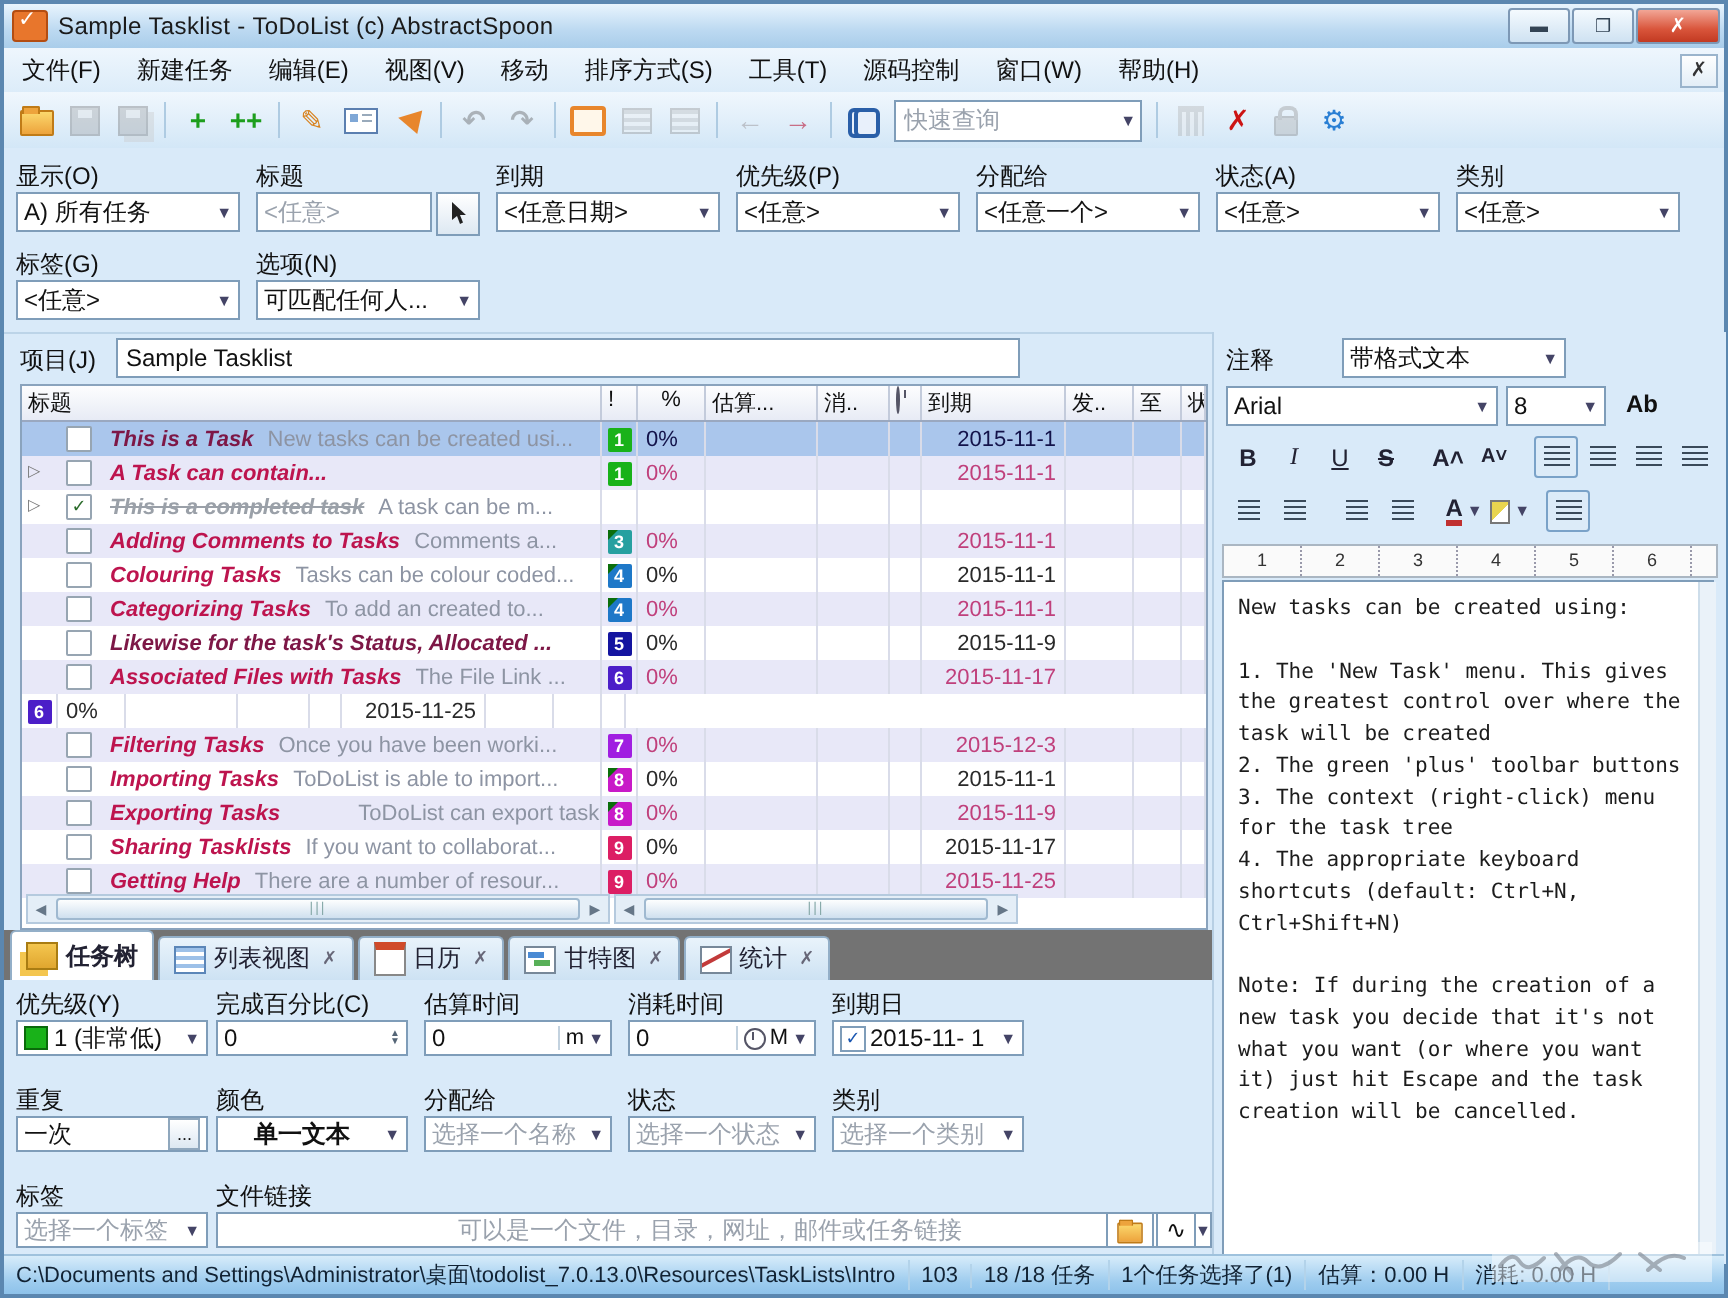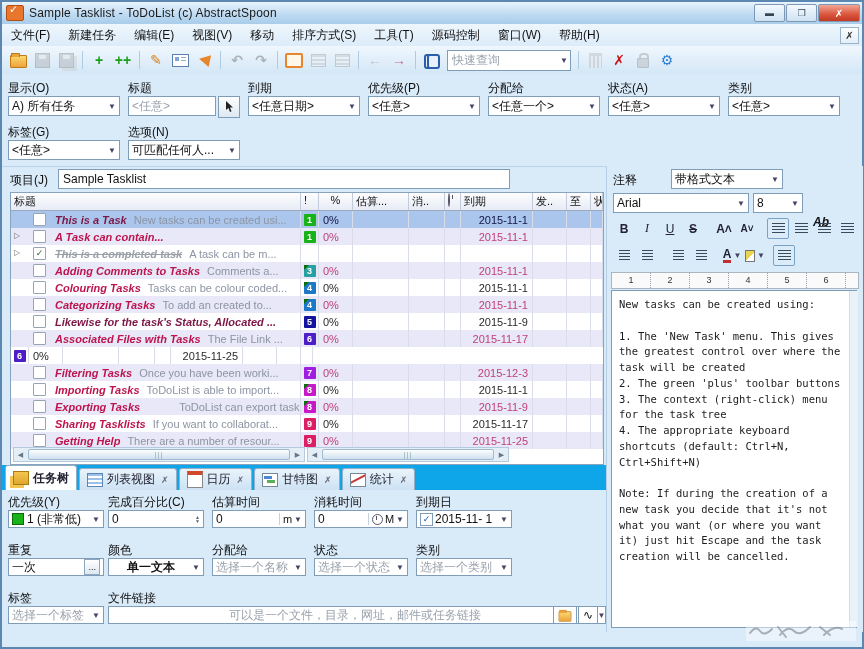--- a/index.html
+++ b/index.html
@@ -93,21 +93,21 @@
   .cell-due{justify-content:flex-end;padding-right:4px;}
   .cell-pct{padding-left:4px;}
   .clockglyph{width:9px;height:9px;border:1px solid #556;border-radius:50%;margin:2px auto 0;position:relative;}
   .clockglyph:before{content:"";position:absolute;left:3px;top:1px;width:1px;height:4px;background:#556;}
   .hscroll{position:absolute;bottom:2px;height:13px;background:#e4eef7;border:1px solid #b5cade;display:flex;align-items:center;}
   .hs-left{left:2px;width:290px;} .hs-right{left:296px;width:200px;}
   .hsbtn{width:13px;text-align:center;font-size:7px;color:#678;}
   .hthumb{flex:1;height:9px;margin:0 1px;background:linear-gradient(#fdfefe,#cfe0ef);border:1px solid #9fb9d0;border-radius:2px;
     display:flex;align-items:center;justify-content:center;color:#8aa;font-size:7px;letter-spacing:1px;}
   
-  .tabbar{position:absolute;top:299px;left:0;right:0;height:25px;background:#0ea5e9;display:flex;align-items:flex-end;padding-left:3px;border-bottom:1px solid #b7cfe4;}
+  .tabbar{position:absolute;top:299px;left:0;right:0;height:25px;background:#737373;display:flex;align-items:flex-end;padding-left:3px;border-bottom:1px solid #b7cfe4;}
   .tab{display:flex;align-items:center;height:21px;padding:0 7px;margin-right:2px;border:1px solid #93afc8;border-bottom:none;
     background:linear-gradient(#e9f3fb,#cde2f3);border-radius:3px 3px 0 0;color:#223;}
   .tab.active{background:#fff;height:24px;font-weight:bold;}
   .tab .ticon{width:14px;height:12px;margin-right:4px;}
   .tab .tclose{margin-left:6px;font-size:9px;color:#667;}
   .ti-tree{background:linear-gradient(#f4c64f,#e0a62f);border:1px solid #a97c12;box-shadow:-4px 4px 0 -1px #f4c64f;}
   .ti-list{background:repeating-linear-gradient(#9cc0e8 0 2px,#fff 2px 4px),#fff;border:1px solid #5b86b8;}
   .ti-cal{background:#fff;border:1px solid #888;border-top:4px solid #d04a2a;}
   .ti-gantt{background:linear-gradient(#fff,#fff);border:1px solid #789;position:relative;overflow:hidden;}
   .ti-gantt:before{content:"";position:absolute;left:1px;top:2px;width:8px;height:3px;background:#4a8ad4;box-shadow:3px 4px 0 #58b058;}
@@ -124,21 +124,21 @@
   .minibtn{border:1px solid #8fa7bd;background:linear-gradient(#fff,#dde8f2);font-size:9px;padding:0 3px;height:14px;display:flex;align-items:center;margin-left:3px;}
   .chk{width:11px;height:11px;background:#fff;border:1px solid #7f9db9;font-size:9px;line-height:10px;text-align:center;color:#1a56b0;margin-right:2px;}
   
   .rightcol{position:absolute;top:164px;left:604px;width:256px;height:466px;background:#d9eaf9;border-left:1px solid #b7cfe4;}
   .crow1{position:absolute;top:3px;left:0;right:0;height:22px;}
   .clabel{position:absolute;left:6px;top:3px;}
   .cfmt{position:absolute;left:64px;top:0;width:104px;}
   .crow2{position:absolute;top:27px;left:6px;display:flex;}
   .fontcombo{width:128px;margin-right:4px;}
   .sizecombo{width:42px;margin-right:6px;}
-  .abbtn{font-weight:bold;font-style:italic;padding:0 4px;height:18px;display:flex;align-items:center;margin-top:20px;}
+  .abbtn{font-weight:bold;padding:0 4px;height:18px;display:flex;align-items:center;}
   .crow3{position:absolute;top:52px;left:6px;display:flex;align-items:center;}
   .crow4{position:absolute;top:79px;left:6px;display:flex;align-items:center;}
   .fmtbtn{width:20px;height:19px;display:flex;align-items:center;justify-content:center;margin-right:1px;border:1px solid transparent;color:#223;}
   .fmtbtn.on{border:1px solid #7aa2c8;background:#dcebf8;border-radius:2px;}
   .bars{width:13px;height:11px;background:repeating-linear-gradient(#3a4a5a 0 1px,transparent 1px 3px);}
   .bars.short{background:repeating-linear-gradient(to bottom,#3a4a5a 0 1px,transparent 1px 3px);width:11px;}
   .acolor{font-weight:bold;border-bottom:3px solid #c03030;line-height:11px;}
   .fill{width:12px;height:10px;background:linear-gradient(135deg,#e8d44f 50%,#fff 50%);border:1px solid #777;}
   .ruler{position:absolute;top:106px;left:4px;width:246px;height:15px;background:#fafafa;border:1px solid #aab6c2;display:flex;overflow:hidden;}
   .rseg{width:38px;text-align:center;font-size:9px;color:#333;border-right:1px dotted #99a;line-height:14px;}
@@ -800,18 +800,26 @@
 
 1. The 'New Task' menu. This gives the greatest control over where the task will be created
 2. The green 'plus' toolbar buttons
 3. The context (right-click) menu for the task tree
 4. The appropriate keyboard shortcuts (default: Ctrl+N, Ctrl+Shift+N)
 
 Note: If during the creation of a new task you decide that it's not what you want (or where you want it) just hit Escape and the task creation will be cancelled.</div>
     <div class="vtrack" style="top:125px;bottom:5px;right:5px"></div>
   </div>
 
+  <div class="statusbar" id="status-bar">
+      <span class="sseg path">C:\Documents and Settings\Administrator\桌面\todolist_7.0.13.0\Resources\TaskLists\Intro</span>
+      <span class="sseg">103</span>
+      <span class="sseg">18 /18 任务</span>
+      <span class="sseg">1个任务选择了(1)</span>
+      <span class="sseg">估算：0.00 H</span>
+      <span class="sseg">消耗: 0.00 H</span>
+    </div>
 
   <svg class="watermark" width="130" height="26" viewBox="0 0 130 26">
     <rect x="18" y="2" width="110" height="20" fill="#ffffff" opacity="0.55"></rect>
     <path d="M22 14 q6 -8 10 -2 t12 -2 M50 8 l8 10 M52 16 q8 -10 14 -4 t16 -4 M92 8 l10 8 M96 16 q10 -10 18 -6" stroke="#9aa0a8" stroke-width="2" fill="none" stroke-linecap="round"></path>
   </svg>
 </div>
 
 </body></html>

